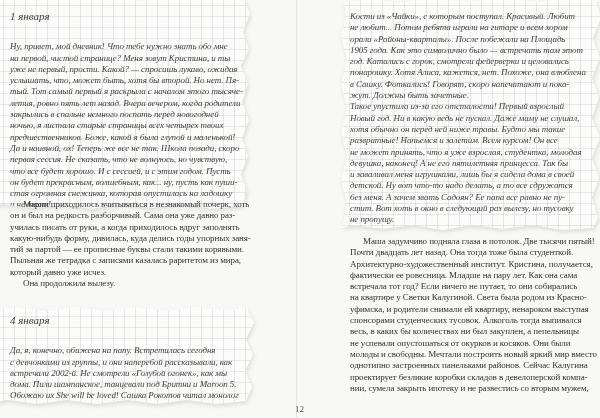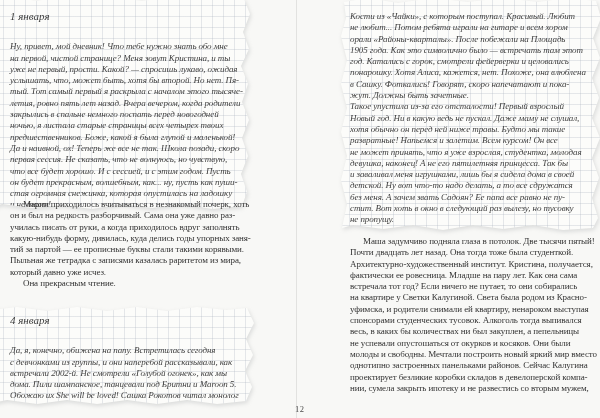--- a/index.html
+++ b/index.html
@@ -97,21 +97,21 @@
     </div>
 
     <div class="narration" id="narration-left">
       <p>Марии приходилось вчитываться в незнакомый почерк, хоть
 он и был на редкость разборчивый. Сама она уже давно раз-
 училась писать от руки, а когда приходилось вдруг заполнять
 какую-нибудь форму, дивилась, куда делись годы упорных заня-
 тий за партой — ее прописные буквы стали такими корявыми.
 Пыльная же тетрадка с записями казалась раритетом из мира,
 который давно уже исчез.</p>
-      <p>Она прекрасным чтение.</p>
+      <p>Она продолжила вылезу.</p>
     </div>
 
     <div class="paper-shadow">
       <div class="paper" id="paper2">
         <div class="paper-inner2">
           <div class="diary-date">4 января</div>
           <div class="diary-lines">Да, я, конечно, обижена на папу. Встретилась сегодня
 с девчонками из группы, и они наперебой рассказывали, как
 встречали 2002-й. Не смотрели «Голубой огонек», как мы
 дома. Пили шампанское, танцевали под Бритни и Maroon 5.

